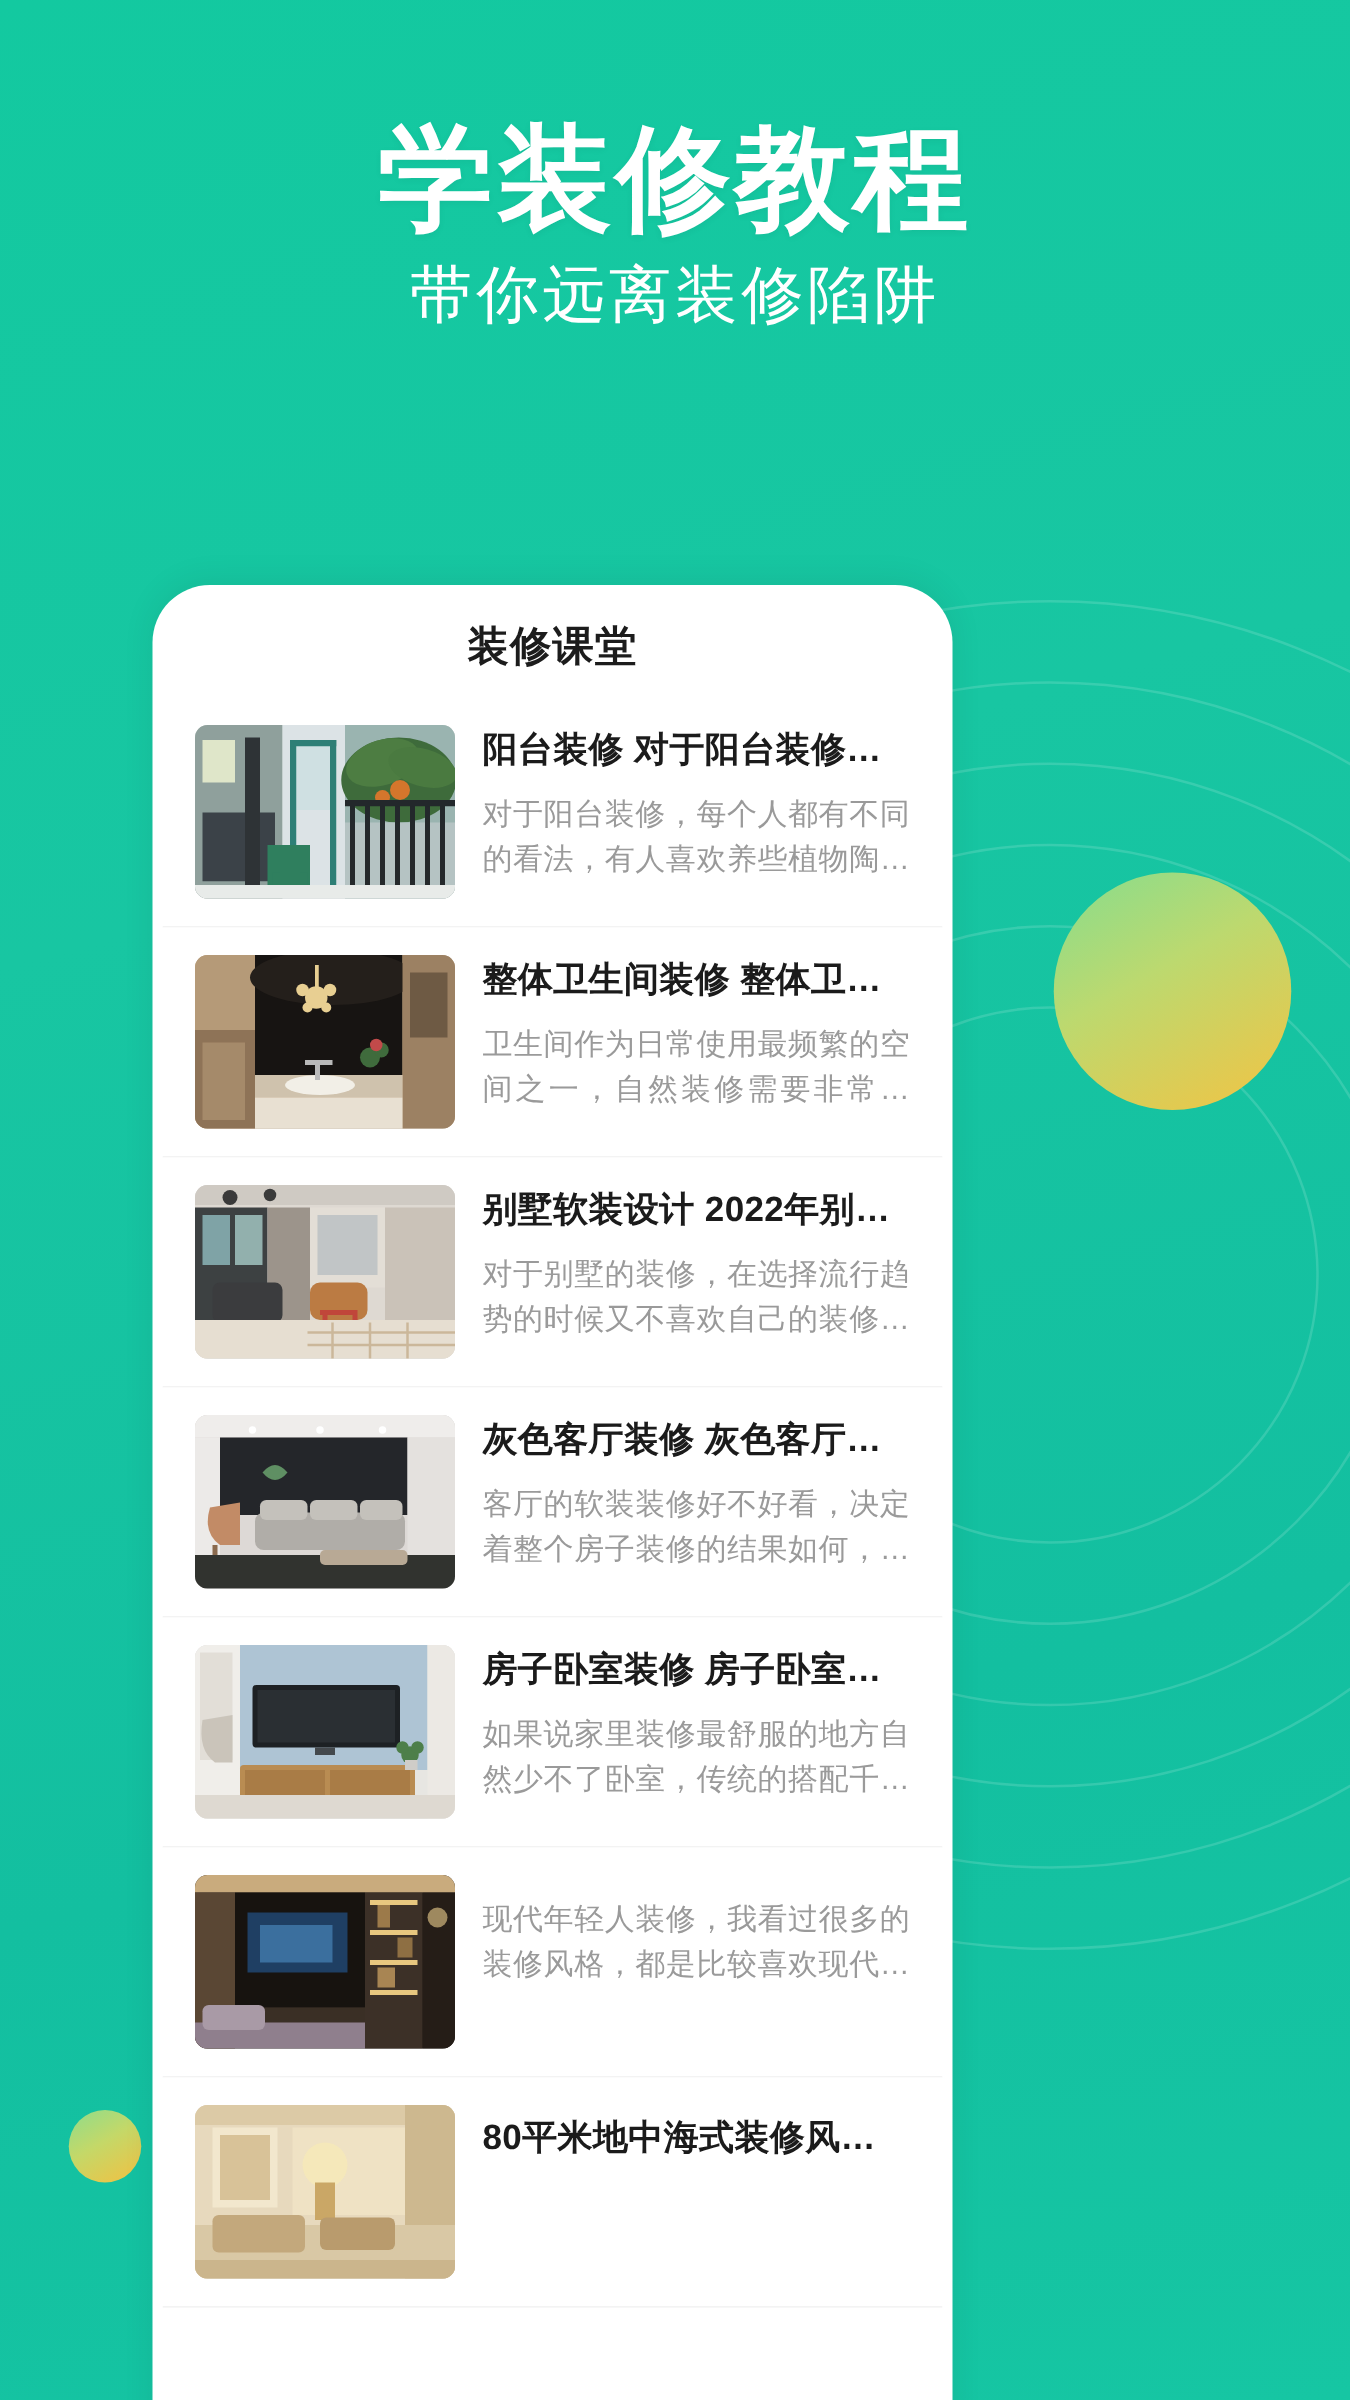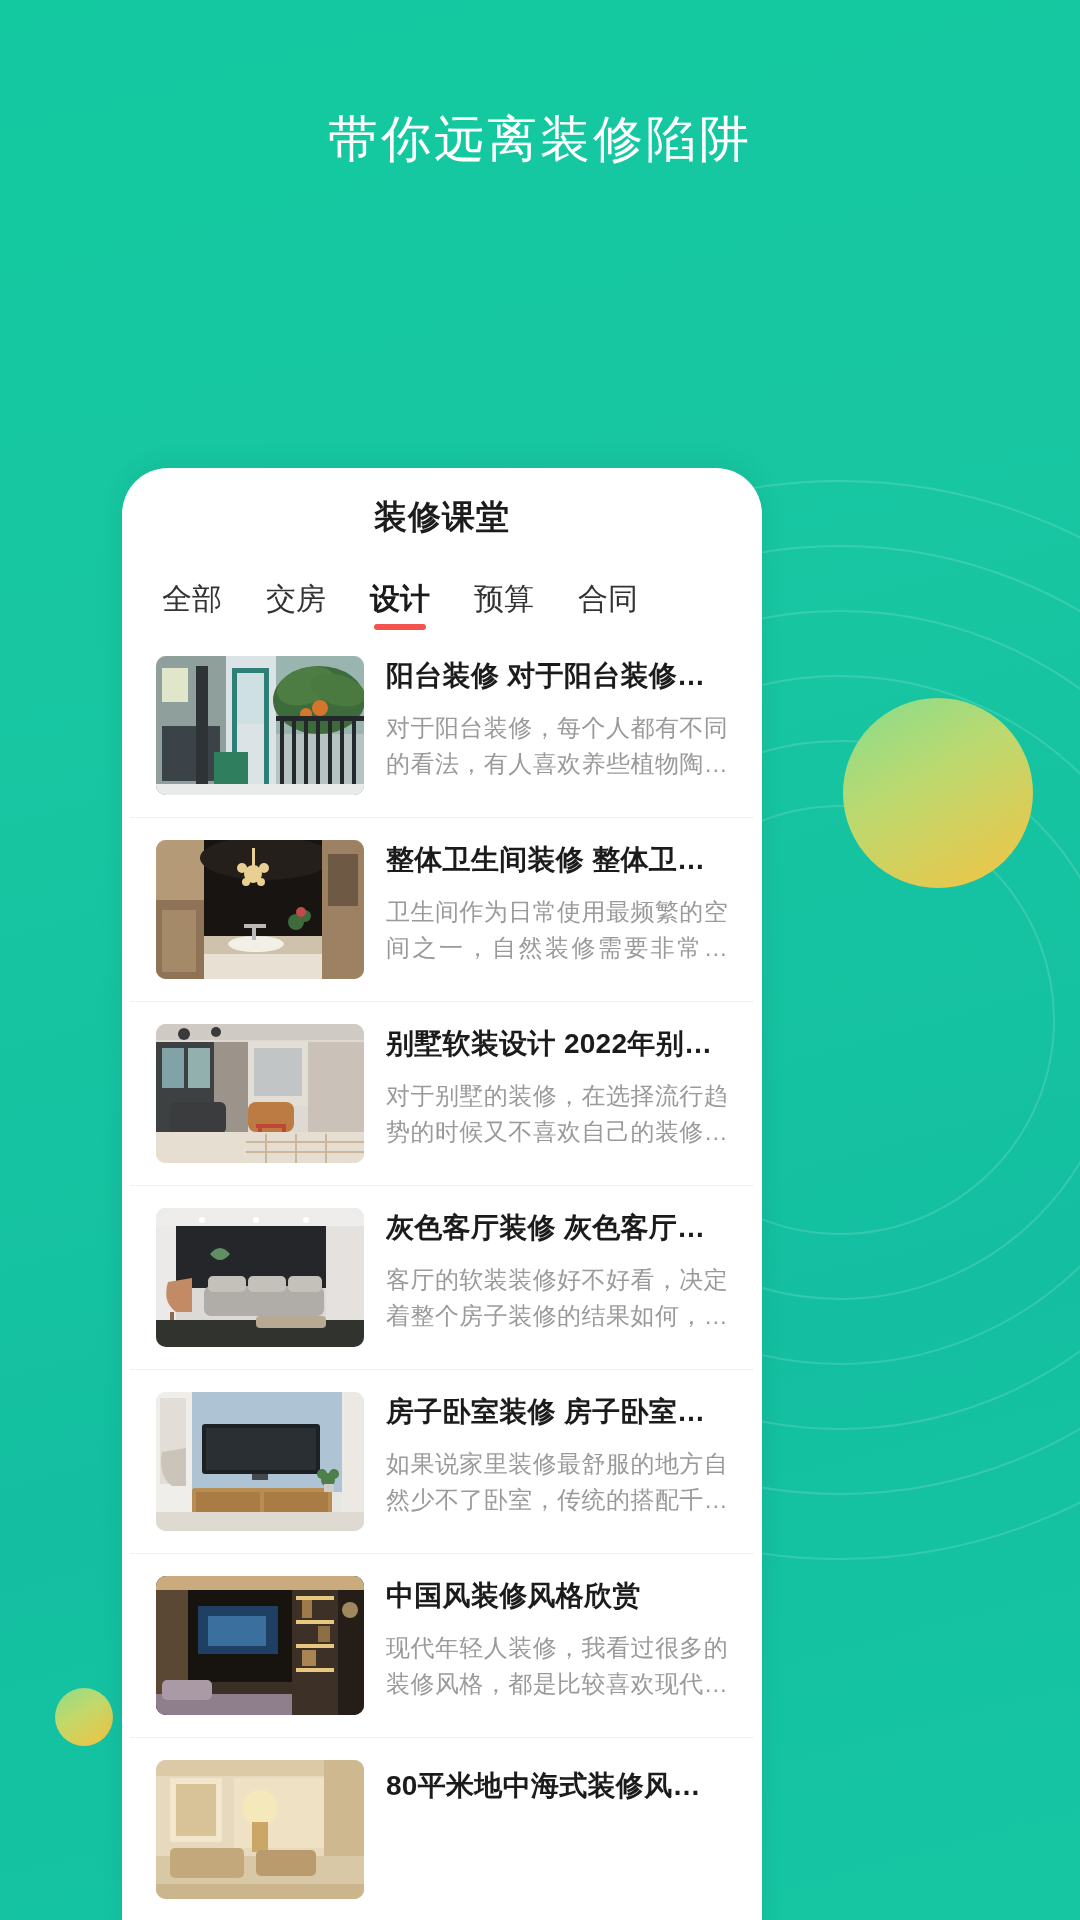--- a/index.html
+++ b/index.html
@@ -189,52 +189,31 @@
     <div class="arc" style="width:560px;height:560px;"></div>
     <div class="arc" style="width:690px;height:690px;"></div>
     <div class="arc" style="width:820px;height:820px;"></div>
     <div class="arc" style="width:950px;height:950px;"></div>
     <div class="arc" style="width:1080px;height:1080px;"></div>
   </div>
   <div class="blob-big"></div>
   <div class="blob-small"></div>
 
   <div class="hero">
+    <div class="hero-title">学装修教程</div>
     <div class="hero-sub">带你远离装修陷阱</div>
   </div>
 
   <div class="phone">
     <div class="screen">
 
       <div class="app-header">
         <div class="app-title">装修课堂</div>
       </div>
 
-      <div class="tabs">
-        <div class="tab">
-          <span>全部</span>
-          
-        </div>
-        <div class="tab">
-          <span>交房</span>
-          
-        </div>
-        <div class="tab active">
-          <span>设计</span>
-          <span class="underline"></span>
-        </div>
-        <div class="tab">
-          <span>预算</span>
-          
-        </div>
-        <div class="tab">
-          <span>合同</span>
-          
-        </div>
-      </div>
 
       <div class="list">
 
         <div class="row">
           <div class="thumb">
             <svg viewBox="0 0 208 139" preserveAspectRatio="none">
               <rect width="208" height="139" fill="#cfd8d4"></rect>
               <rect x="0" y="0" width="70" height="139" fill="#8fa09c"></rect>
               <rect x="6" y="12" width="26" height="34" fill="#dfe6c9"></rect>
               <rect x="6" y="70" width="58" height="55" fill="#3b4248"></rect>
@@ -428,21 +407,20 @@
               <rect x="162" y="50" width="12" height="16" fill="#8e6f43"></rect>
               <rect x="146" y="74" width="14" height="16" fill="#a88553"></rect>
               <rect x="182" y="14" width="26" height="125" fill="#251d17"></rect>
               <rect x="32" y="106" width="104" height="14" fill="#3a2f25"></rect>
               <rect x="0" y="118" width="136" height="21" fill="#8f7f8d"></rect>
               <rect x="6" y="104" width="50" height="20" rx="5" fill="#a99aa6"></rect>
               <circle cx="194" cy="34" r="8" fill="#f0d28f" opacity=".6"></circle>
             </svg>
           </div>
           <div class="row-text">
-            <div class="row-title">中国风装修风格欣赏</div>
             <div class="row-desc">现代年轻人装修，我看过很多的装修风格，都是比较喜欢现代风格…</div>
           </div>
         </div>
 
         <div class="row no-desc">
           <div class="thumb">
             <svg viewBox="0 0 208 139" preserveAspectRatio="none">
               <rect width="208" height="139" fill="#e7d9bd"></rect>
               <rect x="0" y="0" width="208" height="16" fill="#dccaa6"></rect>
               <rect x="14" y="18" width="52" height="64" fill="#f2e7cd"></rect>

